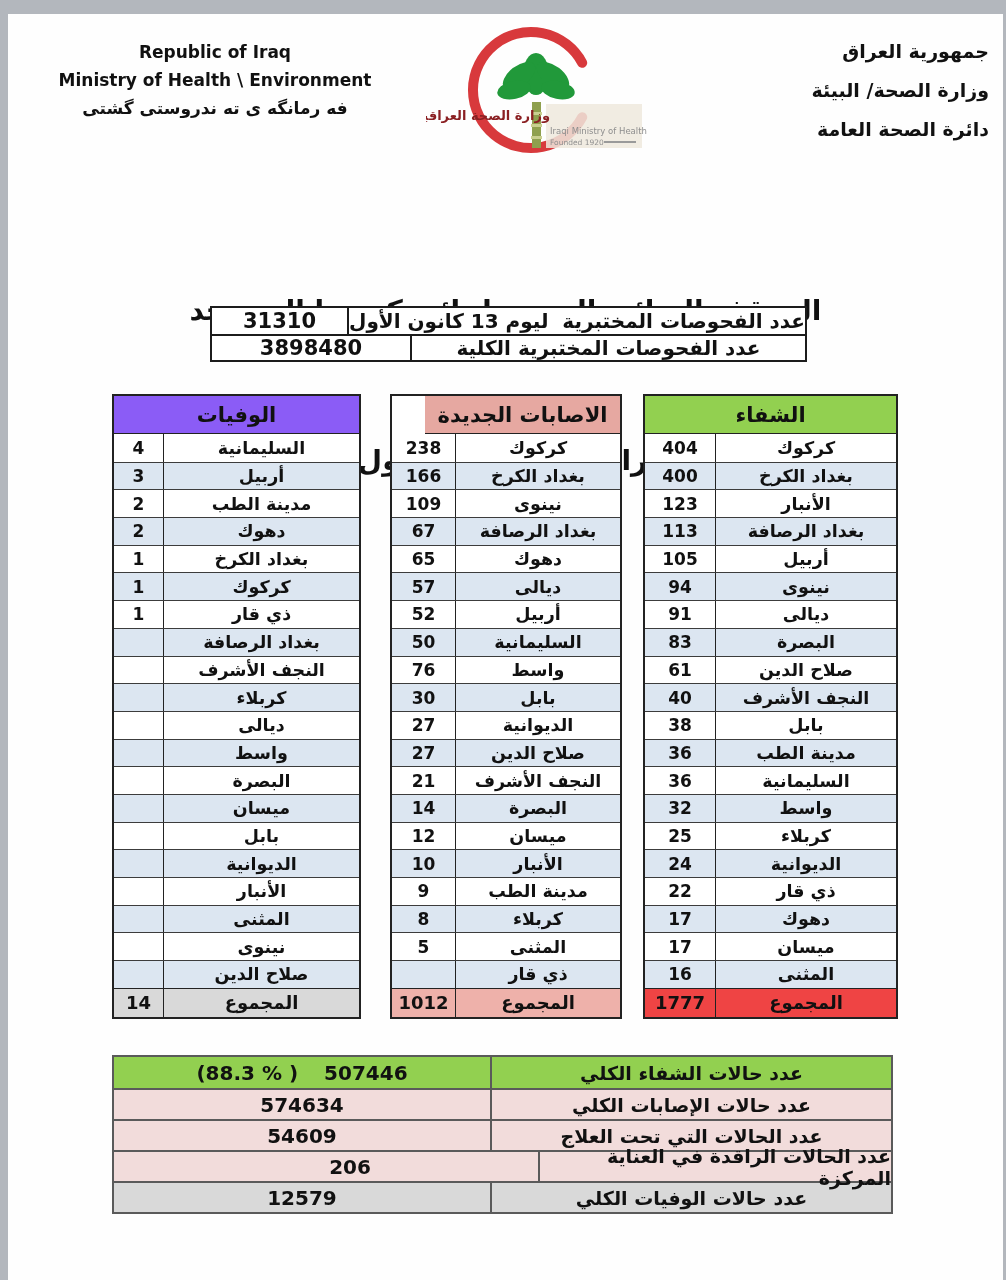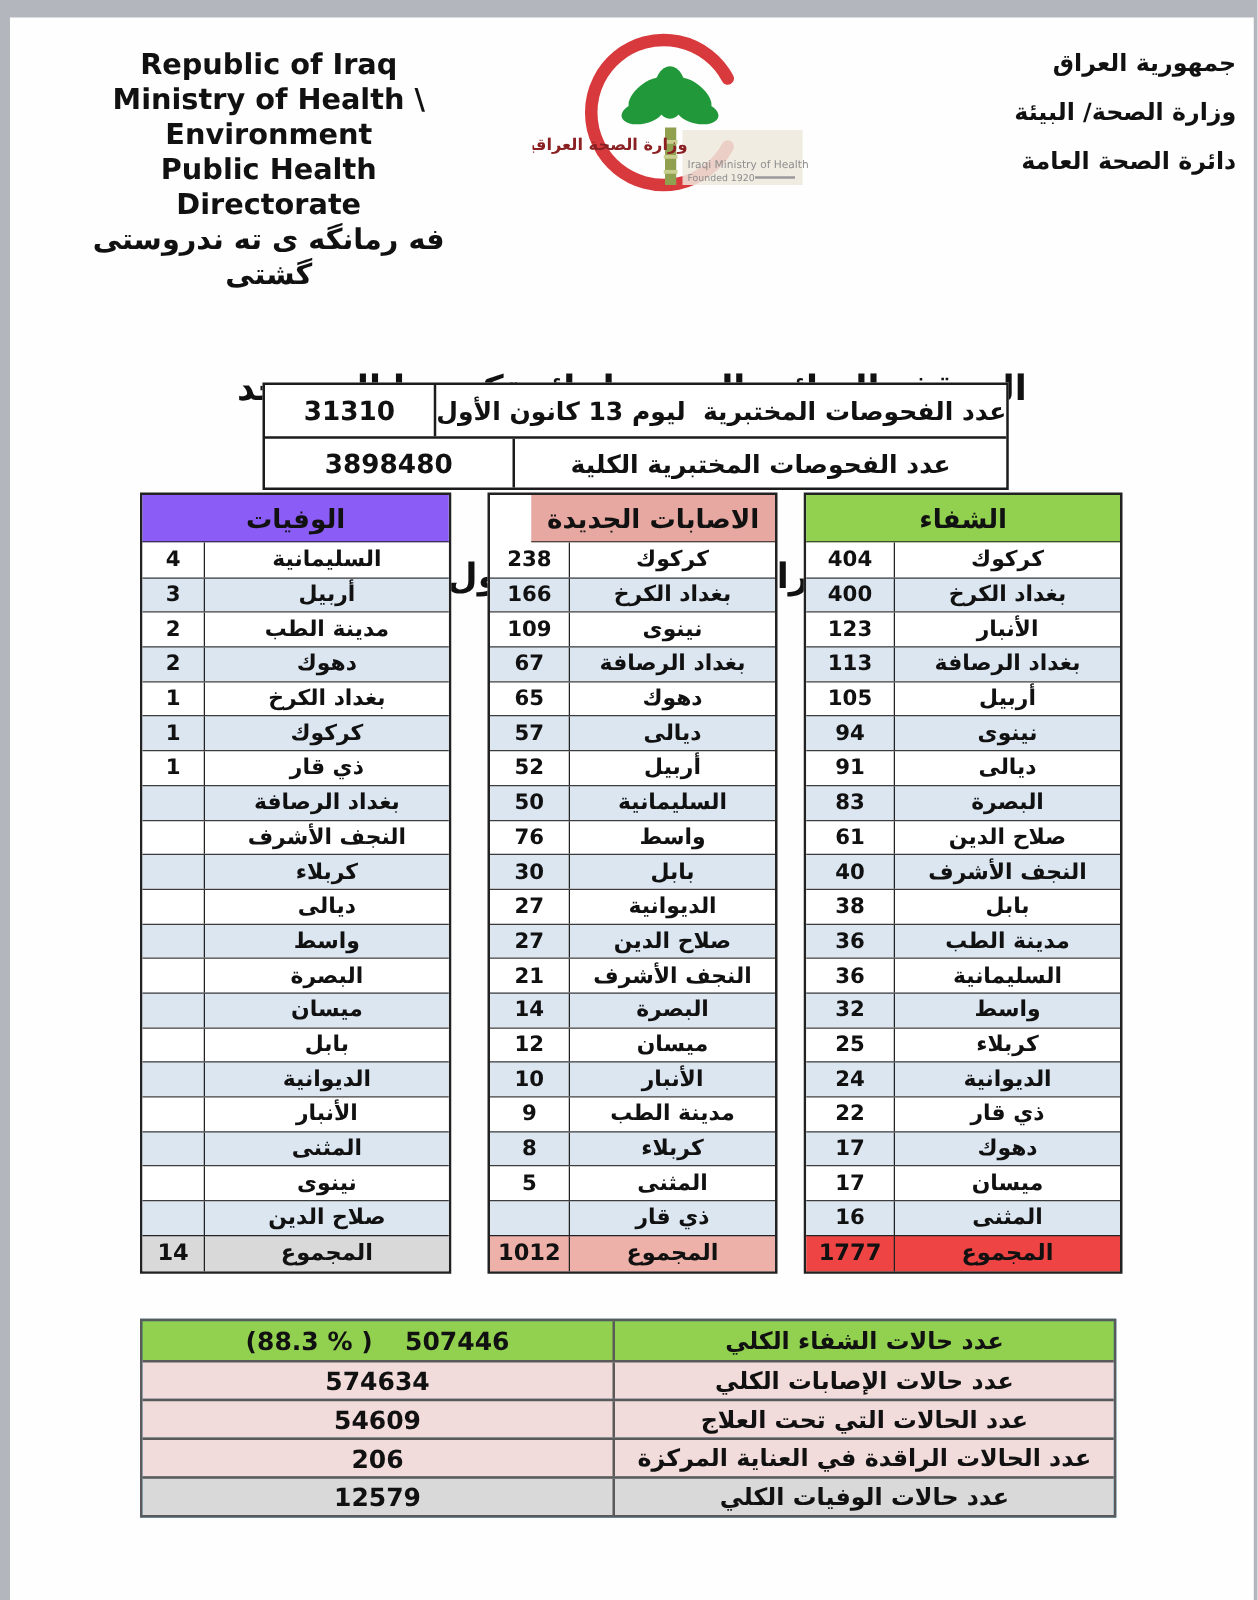--- a/index.html
+++ b/index.html
@@ -4,29 +4,29 @@
 <style>
   :root{
     --alt:#dce6f1; --page-bg:#b3b7bd; --crescent:#d8393c; --palm:#21993a;
     --border-dark:#222; --border-sum:#5a5a5a;
   }
   *{margin:0;padding:0;box-sizing:border-box}
   html,body{width:1006px;height:1280px}
   body{background:var(--page-bg);font-family:"DejaVu Sans",sans-serif;position:relative;overflow:hidden;color:#111}
   .page{position:absolute;left:8px;top:14px;right:3px;bottom:0;background:#fefefe}
 
-  .hdr-left{position:absolute;left:48px;top:24px;width:318px;text-align:center;font-weight:bold;font-size:23px;line-height:28px}
+  .hdr-left{position:absolute;left:48px;top:24px;width:318px;text-align:center;font-weight:bold;font-size:17px;line-height:28px}
   .hdr-right{position:absolute;right:14px;top:26px;width:238px;text-align:right;font-weight:bold;font-size:19px}
   .hdr-right .aline{margin-bottom:17px}
   .logo{position:absolute;left:418px;top:2px;width:240px;height:160px}
 
   .title{position:absolute;top:172px;left:0;right:0;text-align:center;font-weight:bold;font-size:28px;line-height:50px;white-space:pre}
 
   .tests{position:absolute;left:202px;top:292px;width:597px;border:2px solid #1c1c1c;background:#fff}
-  .tests-row{display:flex;height:41px}
+  .tests-row{display:flex;height:26px}
   .tests-row + .tests-row{border-top:2px solid #1c1c1c}
   .tests-val{width:200px;display:flex;align-items:center;justify-content:center;font-weight:bold;font-size:21px;border-right:2px solid #1c1c1c}
   .tests-label{flex:1;display:flex;align-items:center;justify-content:center;font-weight:bold;font-size:20px;white-space:pre}
 
   .gov-table{position:absolute;top:380px;border:2px solid var(--border-dark);background:#fff}
   .gov-table.t0{left:104px;width:249px}
   .gov-table.t1{left:382px;width:232px}
   .gov-table.t2{left:635px;width:255px}
   .gov-head{height:38px;display:flex;align-items:center;justify-content:center;font-size:21px;font-weight:bold;border-bottom:1.5px solid var(--border-dark)}
   .gov-row{display:flex;height:27.7px}
@@ -48,21 +48,20 @@
   .sum-label{flex:1;border-left:2px solid var(--border-sum);display:flex;align-items:center;justify-content:center;font-weight:bold;font-size:19px}
 </style>
 </head>
 <body>
 
 <div class="page">
 
   <div class="hdr-left">
     <div>Republic of Iraq</div>
     <div>Ministry of Health \ Environment</div>
-    <div>Public Health Directorate</div>
     <div class="kurdish" dir="rtl">فه رمانگه ى ته ندروستى گشتى</div>
   </div>
 
   <div class="logo">
     <svg width="240" height="160" viewBox="0 0 240 160">
       <path d="M 156.2 46.8 A 58 58 0 1 0 156.2 101.2" fill="none" stroke="var(--crescent)" stroke-width="10" stroke-linecap="round"></path>
       <g fill="var(--palm)">
         <rect x="106" y="86" width="9" height="46" fill="#8fa04e"></rect>
         <rect x="105" y="96" width="11" height="3" fill="#c9cf8f"></rect>
         <rect x="105" y="108" width="11" height="3" fill="#c9cf8f"></rect>
@@ -380,21 +379,21 @@
           <span>574634</span>
         </div>
         <div class="sum-label" dir="rtl">عدد حالات الإصابات الكلي</div>
       </div>
       <div class="sum-row" style="background: rgb(242, 220, 219);">
         <div class="sum-val">
           <span>54609</span>
         </div>
         <div class="sum-label" dir="rtl">عدد الحالات التي تحت العلاج</div>
       </div>
-      <div class="sum-row" style="background: rgb(242, 220, 219);">
+      <div class="sum-row" style="background: rgb(242, 220, 219); padding-left: 48px;">
         <div class="sum-val">
           <span>206</span>
         </div>
         <div class="sum-label" dir="rtl">عدد الحالات الراقدة في العناية المركزة</div>
       </div>
       <div class="sum-row" style="background: rgb(217, 217, 217);">
         <div class="sum-val">
           <span>12579</span>
         </div>
         <div class="sum-label" dir="rtl">عدد حالات الوفيات الكلي</div>

